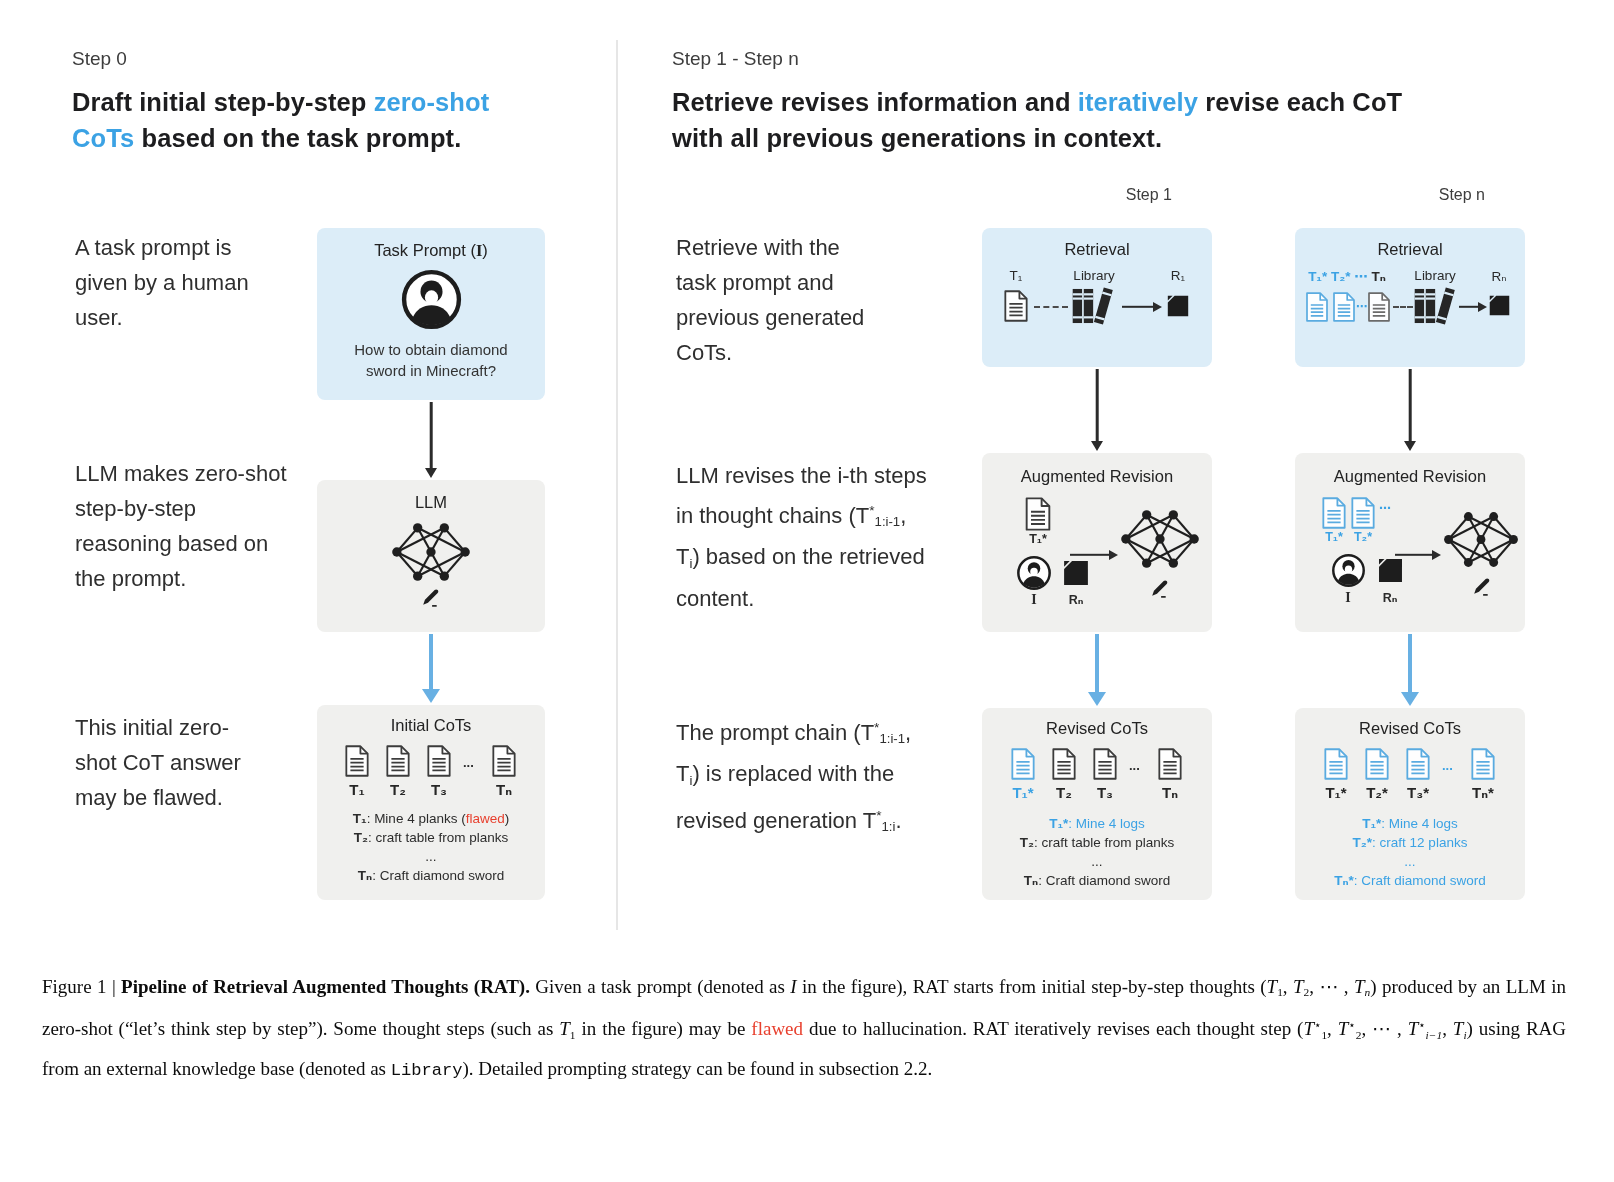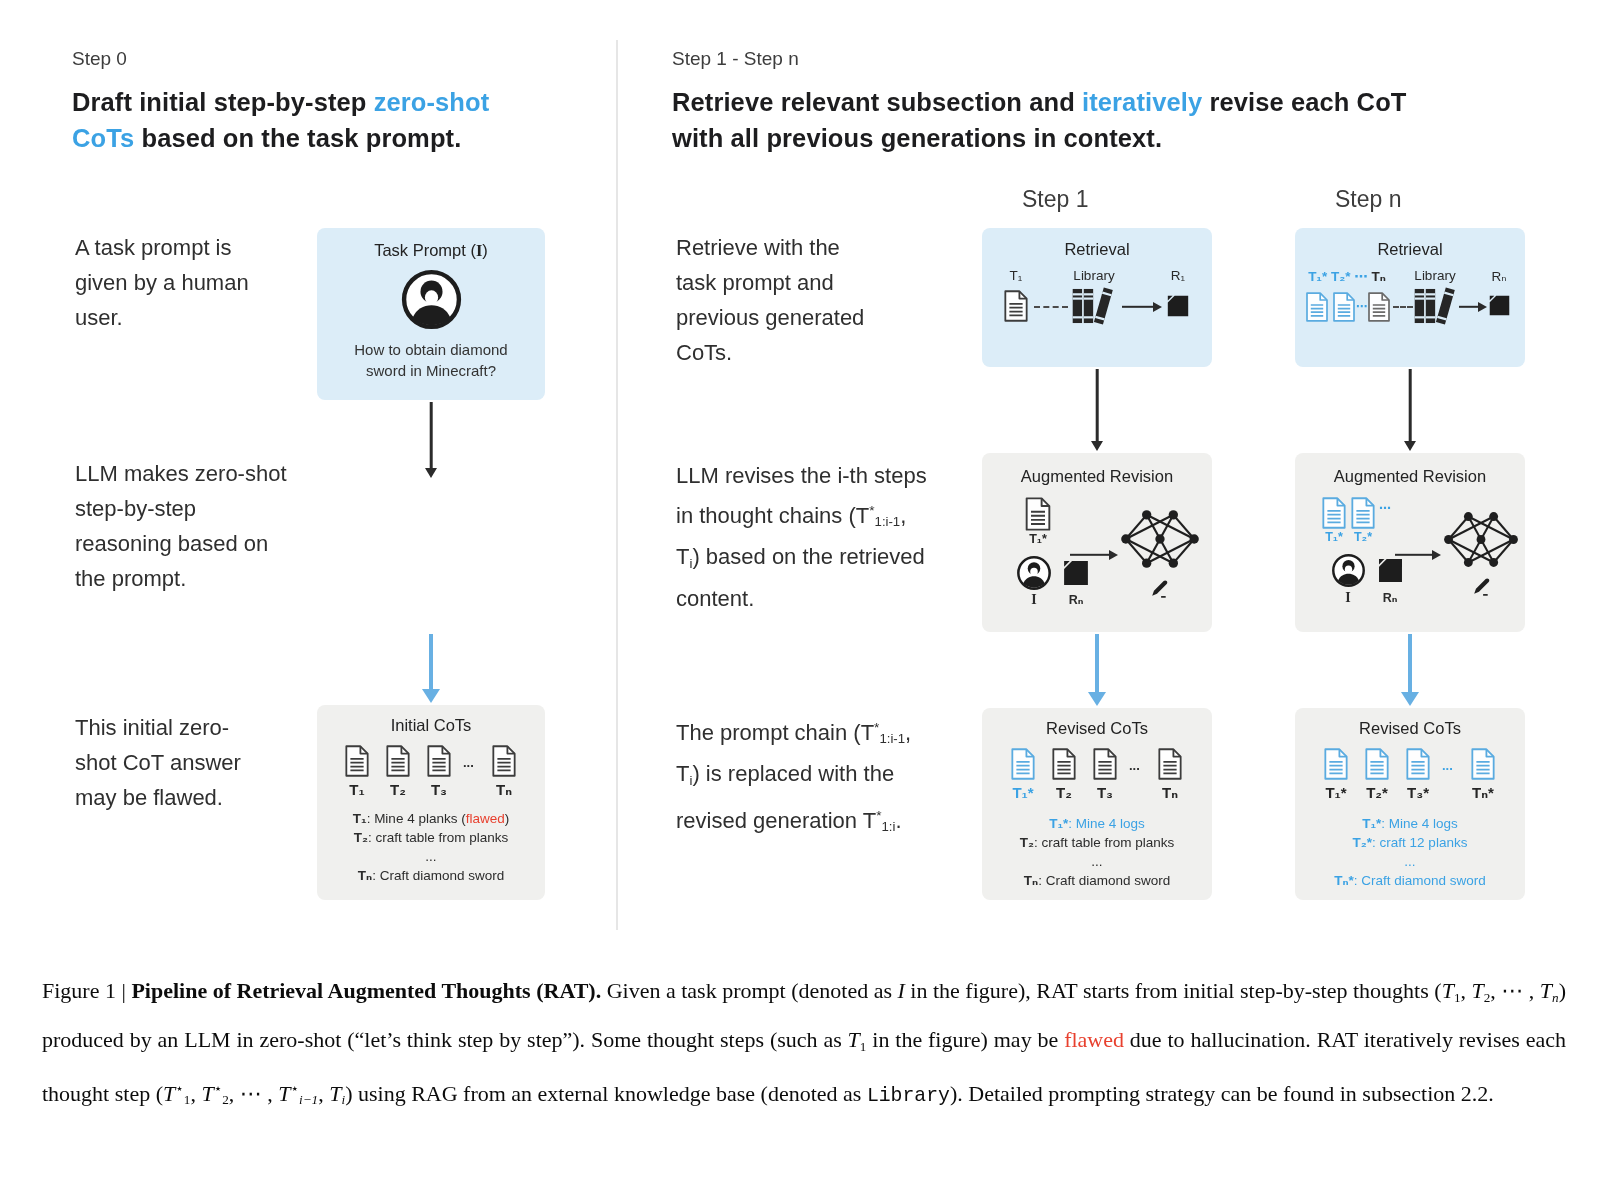--- a/index.html
+++ b/index.html
@@ -7,21 +7,21 @@
     --ink:#242424; --note:#2f2f2f; --icon:#2b2b2b; --arrow_blue:#68b0e3;
   }
   *{margin:0;padding:0;box-sizing:border-box;}
   html,body{background:#ffffff;}
   .page{position:relative;width:1614px;height:1182px;background:#ffffff;overflow:hidden;
         font-family:"Liberation Sans","DejaVu Sans",sans-serif;color:var(--ink);}
   .abs{position:absolute;}
   .step-label{font-size:19px;color:#3d3d3d;}
   .headline{font-size:25.5px;line-height:36px;font-weight:700;color:#1d1d1f;letter-spacing:.1px;}
   .note{font-size:22px;line-height:35px;color:var(--note);}
-  .col-label{font-size:23px;color:#3d3d3d;text-align:left;}
+  .col-label{font-size:16px;color:#3d3d3d;text-align:right;}
   .box{position:absolute;border-radius:8px;}
   .box.blue{background:var(--box_blue);}
   .box.gray{background:var(--box_gray);}
   .box-title{position:absolute;left:0;right:0;text-align:center;font-size:16.5px;color:#232323;}
   .q-text{font-size:15px;line-height:20.5px;text-align:center;color:#333;}
   .mini-label{position:absolute;font-size:13.5px;color:#2a2a2a;text-align:center;transform:translateX(-50%);white-space:nowrap;}
   .mini-label.bold{font-weight:700;}
   .mini-label.blue{color:var(--accent);}
   .serif-i{font-family:"Liberation Serif","DejaVu Serif",serif;font-weight:700;}
   .doc-label{position:absolute;font-size:15px;font-weight:700;color:#262626;transform:translateX(-50%);white-space:nowrap;}
@@ -37,21 +37,21 @@
   .varrow.blue{color:var(--arrow_blue);}
   .varrow.blue .shaft{width:4px;bottom:12px;}
   .varrow.blue .head{border-left:9px solid transparent;border-right:9px solid transparent;border-top:14px solid currentColor;}
   .harrow{position:absolute;height:16px;color:var(--icon);}
   .harrow .shaft{position:absolute;left:0;right:7px;top:50%;transform:translateY(-50%);height:2.4px;background:currentColor;}
   .harrow .head{position:absolute;right:0;top:50%;transform:translateY(-50%);width:0;height:0;
     border-top:5.5px solid transparent;border-bottom:5.5px solid transparent;border-left:9px solid currentColor;}
   .dash{position:absolute;border-top:2.2px dashed #4b4b4b;}
   
   .caption{position:absolute;font-family:"Liberation Serif","DejaVu Serif",serif;
-    font-size:22px;line-height:42px;color:#0c0c0c;text-align:justify;}
+    font-size:19px;line-height:34px;color:#0c0c0c;text-align:justify;}
   
   .seg-accent{color:var(--accent);}
   .seg-red{color:var(--red);}
   .seg-b{font-weight:700;}
   .seg-i{font-style:italic;}
   .seg-mono{font-family:"Liberation Mono","DejaVu Sans Mono",monospace;font-size:.9em;}
   .seg-sub{font-size:.6em;vertical-align:-0.3em;}
   .seg-subi{font-size:.6em;vertical-align:-0.3em;font-style:italic;}
   .seg-sup{font-size:.62em;vertical-align:.55em;}
   .seg-si{font-family:"Liberation Serif","DejaVu Serif",serif;font-weight:700;}
@@ -139,20 +139,29 @@
         <use href="#sym-avatar"></use>
       </svg>
     <div class="abs q-text" style="left:19px;top:112px;width:190px">How to obtain diamond sword in Minecraft?</div>
   </div>
 
   <div class="varrow" style="left:421px;top:402px;height:76px">
       <div class="shaft"></div>
       <div class="head"></div>
     </div>
 
+  <div class="box gray" style="left:317px;top:480px;width:228px;height:152px">
+    <div class="box-title" style="top:13px">LLM</div>
+    <svg class="icon abs" style="left:71px;top:42px;color:#1f1f1f" width="86" height="60" viewBox="0 0 96 72">
+        <use href="#sym-nn"></use>
+      </svg>
+    <svg class="icon abs" style="left:103px;top:106px;color:#1f1f1f" width="22" height="22" viewBox="0 0 24 24">
+        <use href="#sym-pencil"></use>
+      </svg>
+  </div>
 
   <div class="varrow blue" style="left:421px;top:634px;height:69px">
       <div class="shaft"></div>
       <div class="head"></div>
     </div>
 
   <div class="box gray" style="left:317px;top:705px;width:228px;height:195px">
     <div class="box-title" style="top:11px">Initial CoTs</div>
     <svg class="icon abs" style="left:27px;top:40px;color:#3c3c3c" width="26" height="32" viewBox="0 0 24 30">
         <use href="#sym-doc"></use>
@@ -173,21 +182,21 @@
     <span class="doc-label" style="left:187px;top:76px"><span>Tₙ</span></span>
     <div class="cot-line" style="top:104px"><span class="seg-b">T₁</span><span>: Mine 4 planks (</span><span class="seg-red">flawed</span><span>)</span></div>
     <div class="cot-line" style="top:123px"><span class="seg-b">T₂</span><span>: craft table from planks</span></div>
     <div class="cot-line" style="top:142px"><span>...</span></div>
     <div class="cot-line" style="top:161px"><span class="seg-b">Tₙ</span><span>: Craft diamond sword</span></div>
   </div>
 
   <div class="divider" style="left:616px;top:40px;height:890px"></div>
 
   <div class="abs step-label" style="left:672px;top:48px">Step 1 - Step n</div>
-  <h2 class="abs headline" style="left:672px;top:84px;width:735px"><span>Retrieve relevant subsection and </span><span class="seg-accent">iteratively</span><span> revise each CoT with all previous generations in context.</span></h2>
+  <h2 class="abs headline" style="left:672px;top:84px;width:735px"><span>Retrieve revises information and </span><span class="seg-accent">iteratively</span><span> revise each CoT with all previous generations in context.</span></h2>
 
   <div class="abs col-label" style="left:1022px;top:186px;width:150px">Step 1</div>
   <div class="abs col-label" style="left:1335px;top:186px;width:150px">Step n</div>
 
   <p class="abs note" style="left:676px;top:230px;width:205px">Retrieve with the task prompt and previous generated CoTs.</p>
   <p class="abs note" style="left:676px;top:458px;width:252px"><span>LLM revises the i-th steps in thought chains (T</span><span class="seg-sup">*</span><span class="seg-sub">1:i-1</span><span>, T</span><span class="seg-sub">i</span><span>) based on the retrieved content.</span></p>
   <p class="abs note" style="left:676px;top:710px;width:248px"><span>The prompt chain (T</span><span class="seg-sup">*</span><span class="seg-sub">1:i-1</span><span>, T</span><span class="seg-sub">i</span><span>) is replaced with the revised generation T</span><span class="seg-sup">*</span><span class="seg-sub">1:i</span><span>.</span></p>
 
   <div class="box blue" style="left:982px;top:228px;width:230px;height:139px">
     <div class="box-title" style="top:12px">Retrieval</div>

